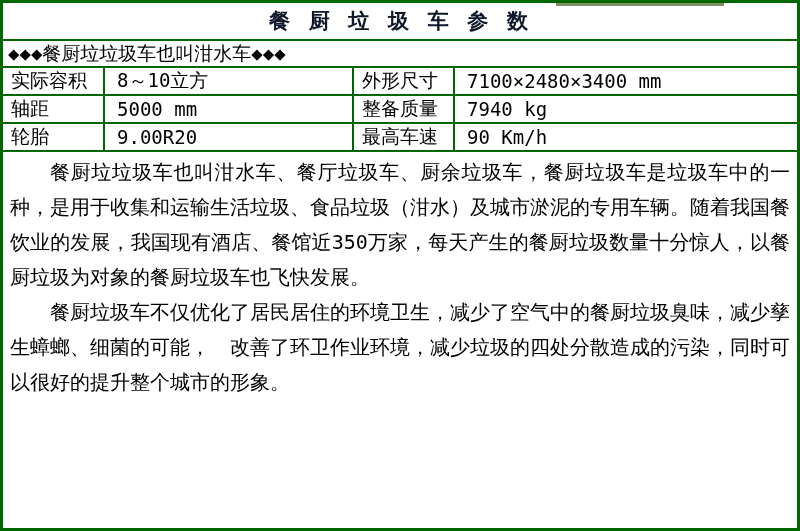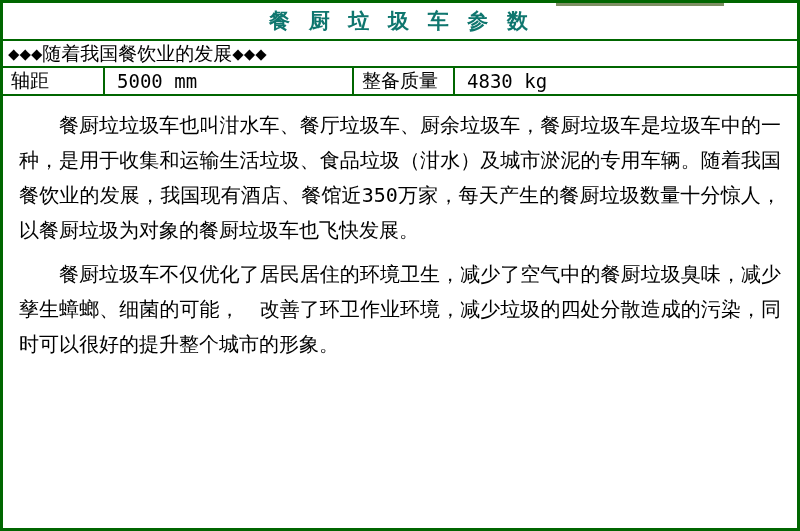--- a/index.html
+++ b/index.html
@@ -27,21 +27,21 @@
     height: 3px;
     background: #7e8f63;
     z-index: 5;
   }
   .title-row {
     height: 36px;
     border-bottom: 2px solid #006600;
     display: flex;
     align-items: center;
     justify-content: center;
-    color: #0f766e;
+    color: #0f172a;
     font-weight: bold;
     font-size: 21px;
     letter-spacing: 3px;
   }
   .subtitle-row {
     height: 25px;
     border-bottom: 2px solid #006600;
     display: flex;
     align-items: center;
     padding-left: 5px;
@@ -64,49 +64,61 @@
   }
   table.spec td.val {
     padding-left: 12px;
   }
   .desc {
     border-top: 2px solid #006600;
     padding: 3px 7px 0 7px;
     font-size: 20px;
   }
   .desc p {
-    margin: 9px;
+    margin: 0;
     text-indent: 2em;
     line-height: 35px;
     text-align: justify;
   }
 </style>
 </head>
 <body>
 
 <div class="doc">
   <div class="artifact"></div>
 
   <div class="title-row">餐 厨 垃 圾 车 参 数</div>
 
-  <div class="subtitle-row">◆◆◆随着我国餐饮业的发展◆◆◆</div>
+  <div class="subtitle-row">◆◆◆餐厨垃垃圾车也叫泔水车◆◆◆</div>
 
   <table class="spec">
     <colgroup>
       <col style="width:101px">
       <col style="width:249px">
       <col style="width:101px">
       <col>
     </colgroup>
     <tbody>
       <tr>
+        <td class="lbl">实际容积</td>
+        <td class="val">8～10立方</td>
+        <td class="lbl">外形尺寸</td>
+        <td class="val">7100×2480×3400 mm</td>
+      </tr>
+      <tr>
         <td class="lbl">轴距</td>
         <td class="val">5000 mm</td>
         <td class="lbl">整备质量</td>
-        <td class="val">4830 kg</td>
+        <td class="val">7940 kg</td>
+      </tr>
+      <tr>
+        <td class="lbl">轮胎</td>
+        <td class="val">9.00R20</td>
+        <td class="lbl">最高车速</td>
+        <td class="val">90 Km/h</td>
       </tr>
     </tbody>
   </table>
 
   <div class="desc">
     <p>餐厨垃垃圾车也叫泔水车、餐厅垃圾车、厨余垃圾车，餐厨垃圾车是垃圾车中的一种，是用于收集和运输生活垃圾、食品垃圾（泔水）及城市淤泥的专用车辆。随着我国餐饮业的发展，我国现有酒店、餐馆近350万家，每天产生的餐厨垃圾数量十分惊人，以餐厨垃圾为对象的餐厨垃圾车也飞快发展。</p>
     <p>餐厨垃圾车不仅优化了居民居住的环境卫生，减少了空气中的餐厨垃圾臭味，减少孳生蟑螂、细菌的可能，　改善了环卫作业环境，减少垃圾的四处分散造成的污染，同时可以很好的提升整个城市的形象。</p>
   </div>
 </div>
 

